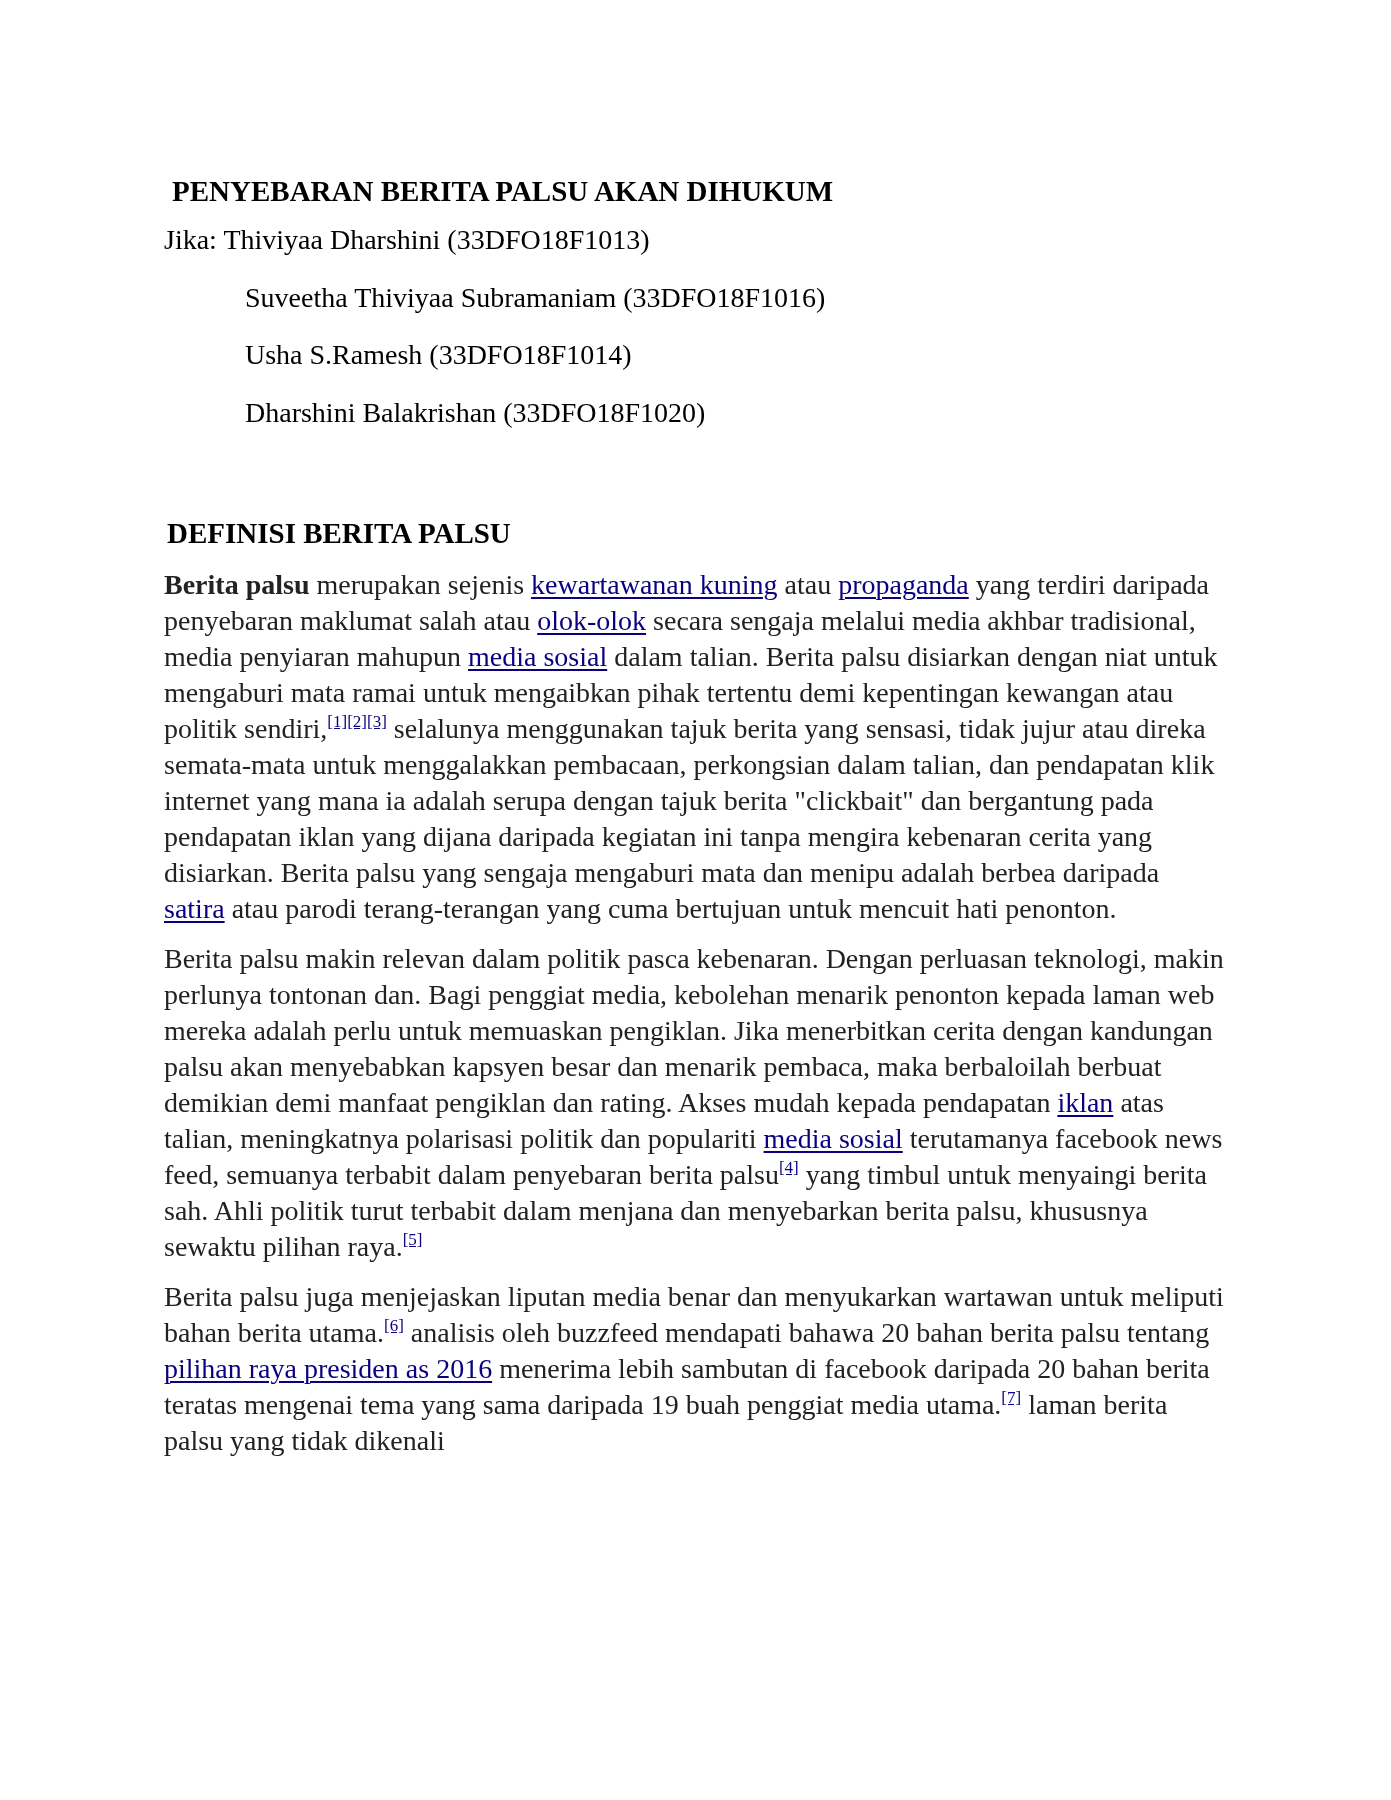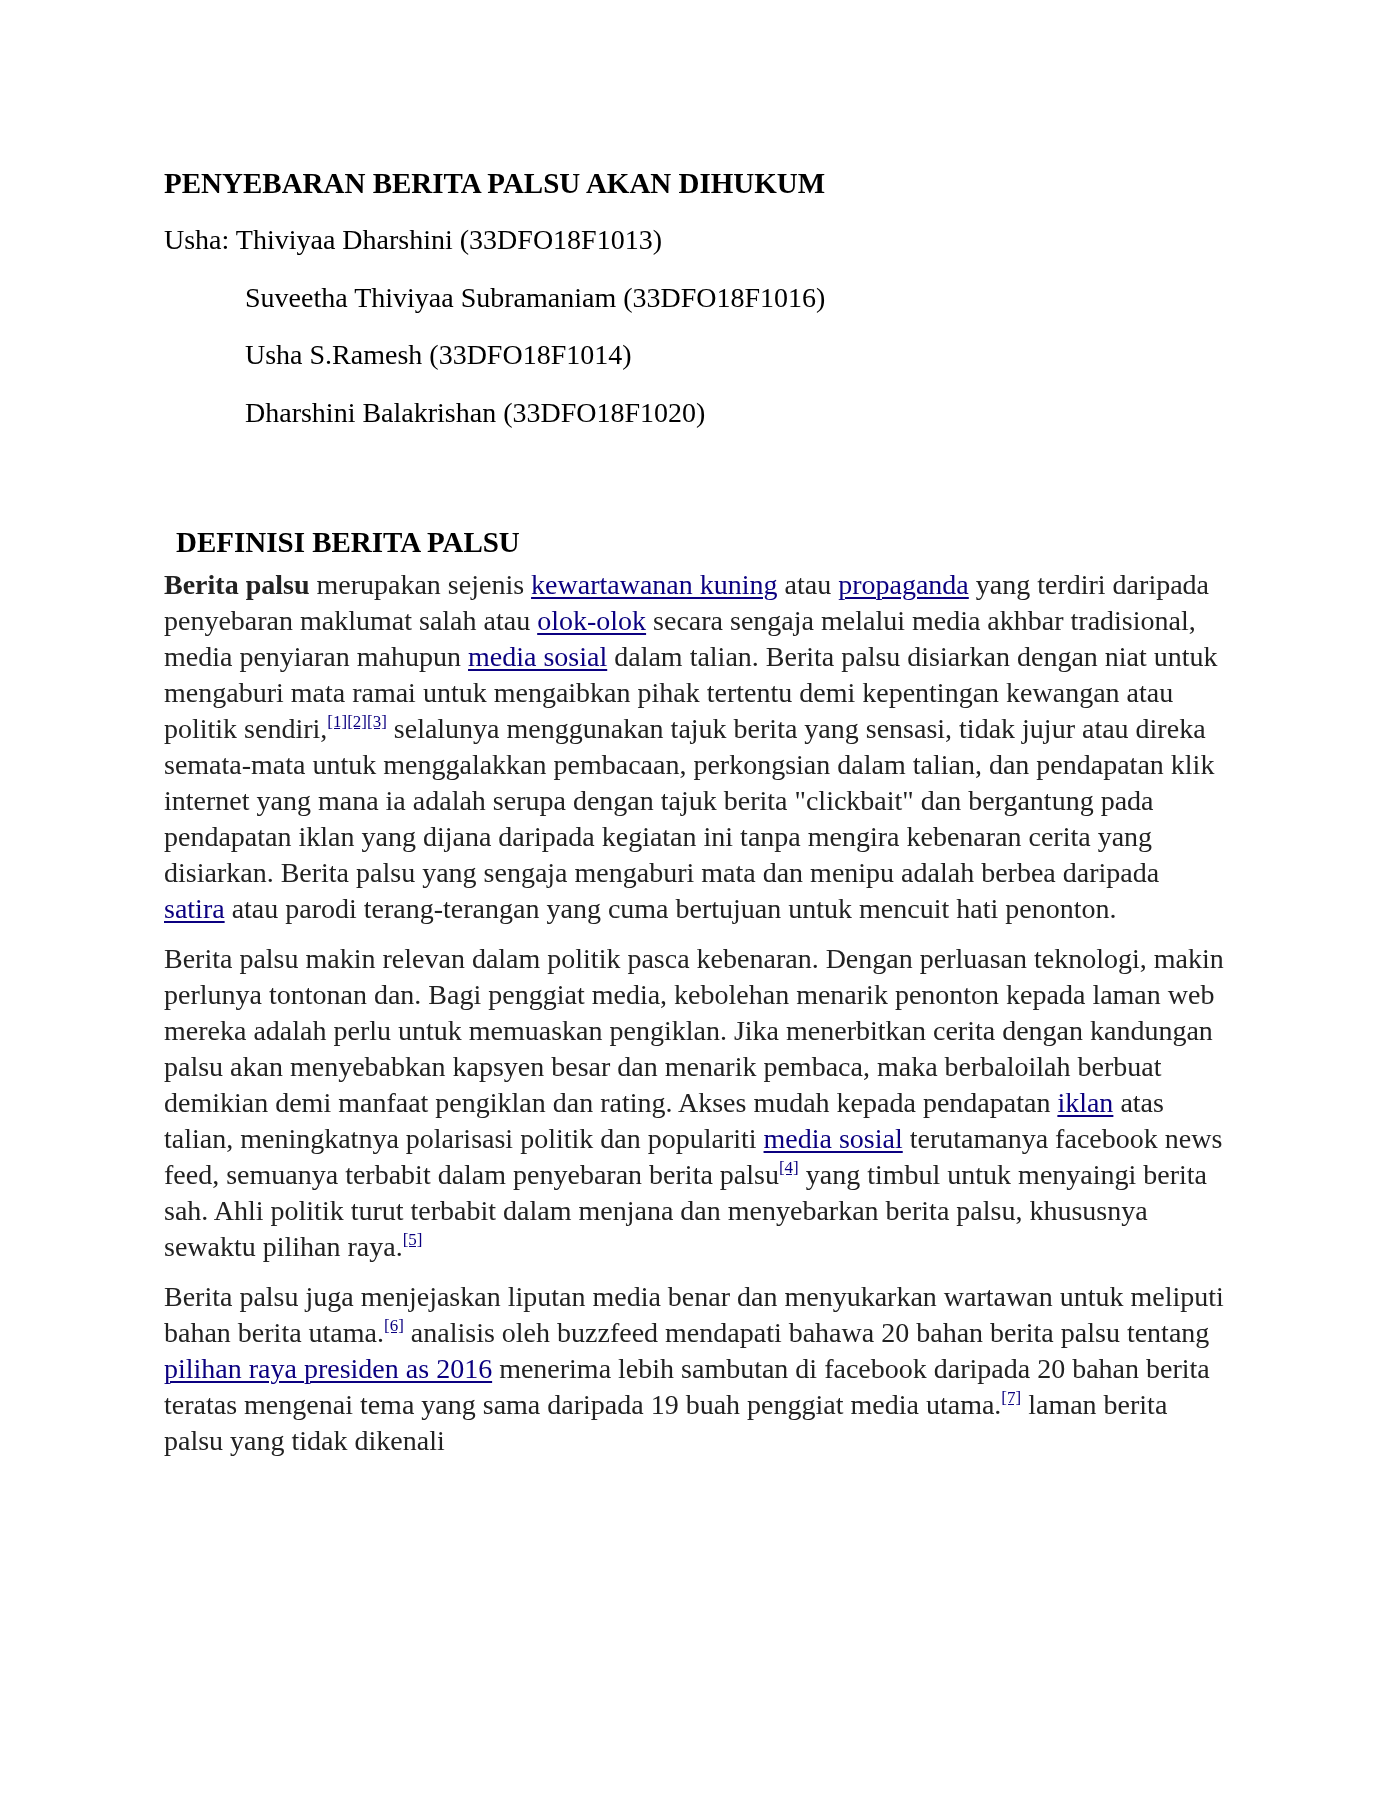--- a/index.html
+++ b/index.html
@@ -18,21 +18,21 @@
     .page {
       position: absolute;
       left: 164px;
       top: 0;
       width: 1060px;
     }
     .title {
       position: absolute;
       left: 0;
       top: 166px;
-      margin: 0;
+      margin: 8px;
       font-size: 29px;
       font-weight: bold;
       color: #000000;
       white-space: nowrap;
       line-height: 34px;
     }
     .byline {
       position: absolute;
       left: 0;
       top: 223px;
@@ -49,21 +49,21 @@
       line-height: 34px;
       white-space: nowrap;
     }
     .author.a1 { top: 281px; }
     .author.a2 { top: 338px; text-align: right; }
     .author.a3 { top: 396px; }
     .section-heading {
       position: absolute;
       left: 0;
       top: 513px;
-      margin: 12px;
+      margin: 3px;
       font-size: 29px;
       font-weight: bold;
       color: #000000;
       line-height: 34px;
       white-space: nowrap;
     }
     .body-text {
       position: absolute;
       left: 0;
       top: 567px;
@@ -97,21 +97,21 @@
       cursor: pointer;
     }
   </style>
 </head>
 <body>
 
 <div class="page">
   <h1 class="title">PENYEBARAN BERITA PALSU AKAN DIHUKUM</h1>
 
   <div class="byline">
-    <span>Usha: </span><span>Thiviyaa Dharshini (33DFO18F1013)</span>
+    <span>Jika: </span><span>Thiviyaa Dharshini (33DFO18F1013)</span>
   </div>
   <div class="author a1">Suveetha Thiviyaa Subramaniam (33DFO18F1016)</div>
   <div class="author a2">Usha S.Ramesh (33DFO18F1014)</div>
   <div class="author a3">Dharshini Balakrishan (33DFO18F1020)</div>
 
   <h2 class="section-heading">DEFINISI BERITA PALSU</h2>
 
   <div class="body-text" id="body-text" style="color: rgb(34, 34, 34);">
     <p><b>Berita palsu</b><span> merupakan sejenis </span><a class="link" style="color: rgb(11, 0, 128);">kewartawanan kuning</a><span> atau </span><a class="link" style="color: rgb(11, 0, 128);">propaganda</a><span> yang terdiri daripada penyebaran maklumat salah atau </span><a class="link" style="color: rgb(11, 0, 128);">olok-olok</a><span> secara sengaja melalui media akhbar tradisional, media penyiaran mahupun </span><a class="link" style="color: rgb(11, 0, 128);">media sosial</a><span> dalam talian. Berita palsu disiarkan dengan niat untuk mengaburi mata ramai untuk mengaibkan pihak tertentu demi kepentingan kewangan atau politik sendiri,</span><sup class="ref"><a style="color: rgb(11, 0, 128);">[1]</a></sup><sup class="ref"><a style="color: rgb(11, 0, 128);">[2]</a></sup><sup class="ref"><a style="color: rgb(11, 0, 128);">[3]</a></sup><span> selalunya menggunakan tajuk berita yang sensasi, tidak jujur atau direka semata-mata untuk menggalakkan pembacaan, perkongsian dalam talian, dan pendapatan klik internet yang mana ia adalah serupa dengan tajuk berita "clickbait" dan bergantung pada pendapatan iklan yang dijana daripada kegiatan ini tanpa mengira kebenaran cerita yang disiarkan. Berita palsu yang sengaja mengaburi mata dan menipu adalah berbea daripada </span><a class="link" style="color: rgb(11, 0, 128);">satira</a><span> atau parodi terang-terangan yang cuma bertujuan untuk mencuit hati penonton.</span></p>
     <p><span>Berita palsu makin relevan dalam politik pasca kebenaran. Dengan perluasan teknologi, makin perlunya tontonan dan. Bagi penggiat media, kebolehan menarik penonton kepada laman web mereka adalah perlu untuk memuaskan pengiklan. Jika menerbitkan cerita dengan kandungan palsu akan menyebabkan kapsyen besar dan menarik pembaca, maka berbaloilah berbuat demikian demi manfaat pengiklan dan rating. Akses mudah kepada pendapatan </span><a class="link" style="color: rgb(11, 0, 128);">iklan</a><span> atas talian, meningkatnya polarisasi politik dan populariti </span><a class="link" style="color: rgb(11, 0, 128);">media sosial</a><span> terutamanya facebook news feed, semuanya terbabit dalam penyebaran berita palsu</span><sup class="ref"><a style="color: rgb(11, 0, 128);">[4]</a></sup><span> yang timbul untuk menyaingi berita sah. Ahli politik turut terbabit dalam menjana dan menyebarkan berita palsu, khususnya sewaktu pilihan raya.</span><sup class="ref"><a style="color: rgb(11, 0, 128);">[5]</a></sup></p>

